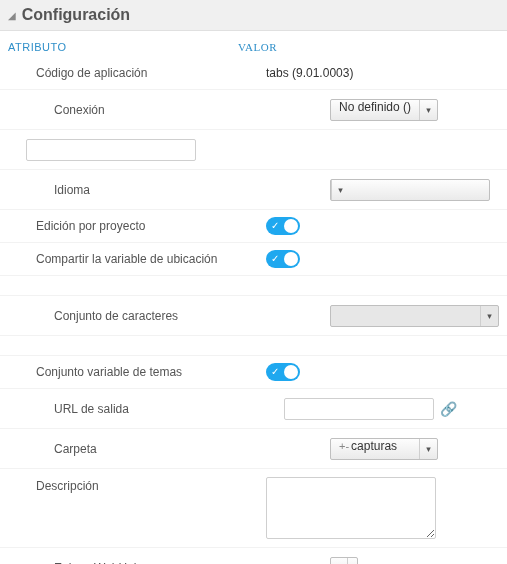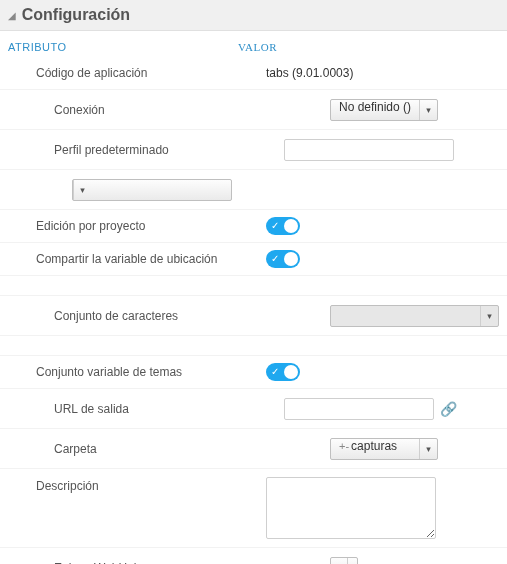--- a/index.html
+++ b/index.html
@@ -180,27 +180,27 @@
     <div class="label">Conexión</div>
     <div class="value">
       <div class="select-box">
         <span class="sel-text">No definido ()</span>
         <span class="sel-arrow">▾</span>
       </div>
     </div>
   </div>
 
   <div class="row tall">
-    <div class="label">Perfil predeterminado</div>
     <div class="value">
       <input class="text-input w170" type="text" value="" style="">
     </div>
   </div>
 
   <div class="row tall">
+    <div class="label">Idioma</div>
     <div class="value">
       <div class="select-box" style="width:160px">
         <span class="sel-arrow">▾</span>
       </div>
     </div>
   </div>
 
   <div class="row">
     <div class="label">Edición por proyecto</div>
     <div class="value">

